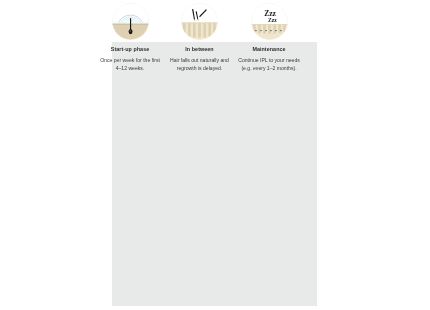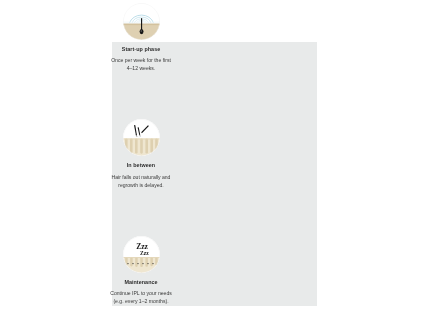--- a/index.html
+++ b/index.html
@@ -25,24 +25,24 @@
   }
   
   #icon-band{
     position:absolute;
     left:0;top:0;
     width:205px;height:42px;
     background:#ffffff;
   }
   #columns{
     position:absolute;
-    left:108px;top:0px;
+    left:97px;top:0px;
     width:205px;height:306px;
     display:flex;
-    flex-direction:column;
+    flex-direction:row;
     align-items:flex-start;
     justify-content:space-between;
   }
   .column{
     width:66px;
     display:flex;
     flex-direction:column;
     align-items:center;
     padding-top:3px;
     box-sizing:border-box;

